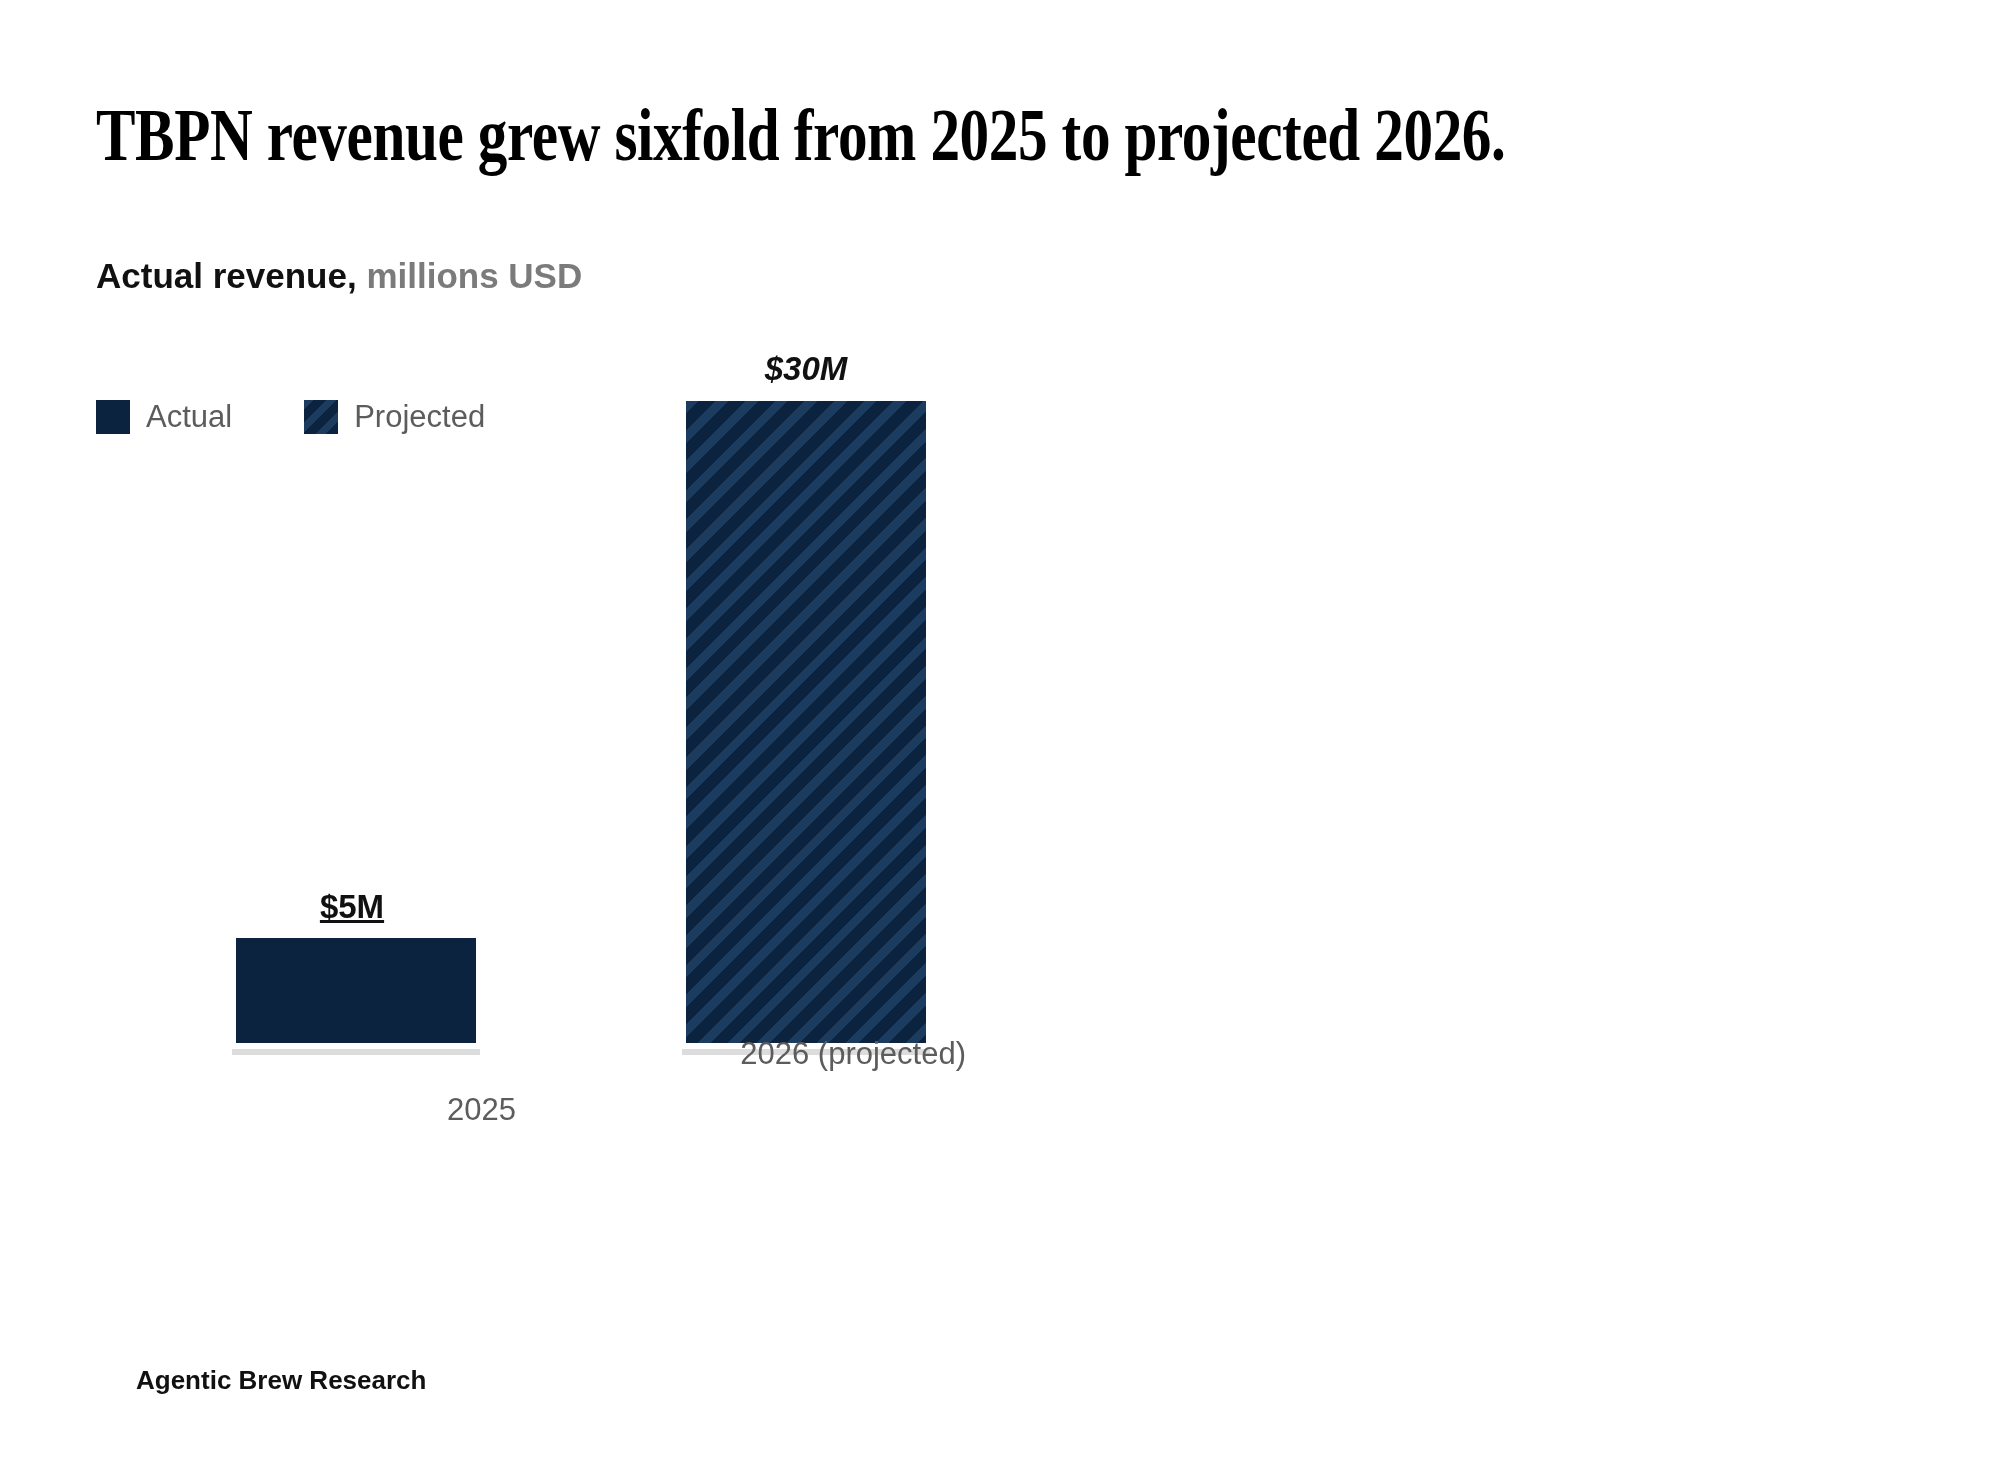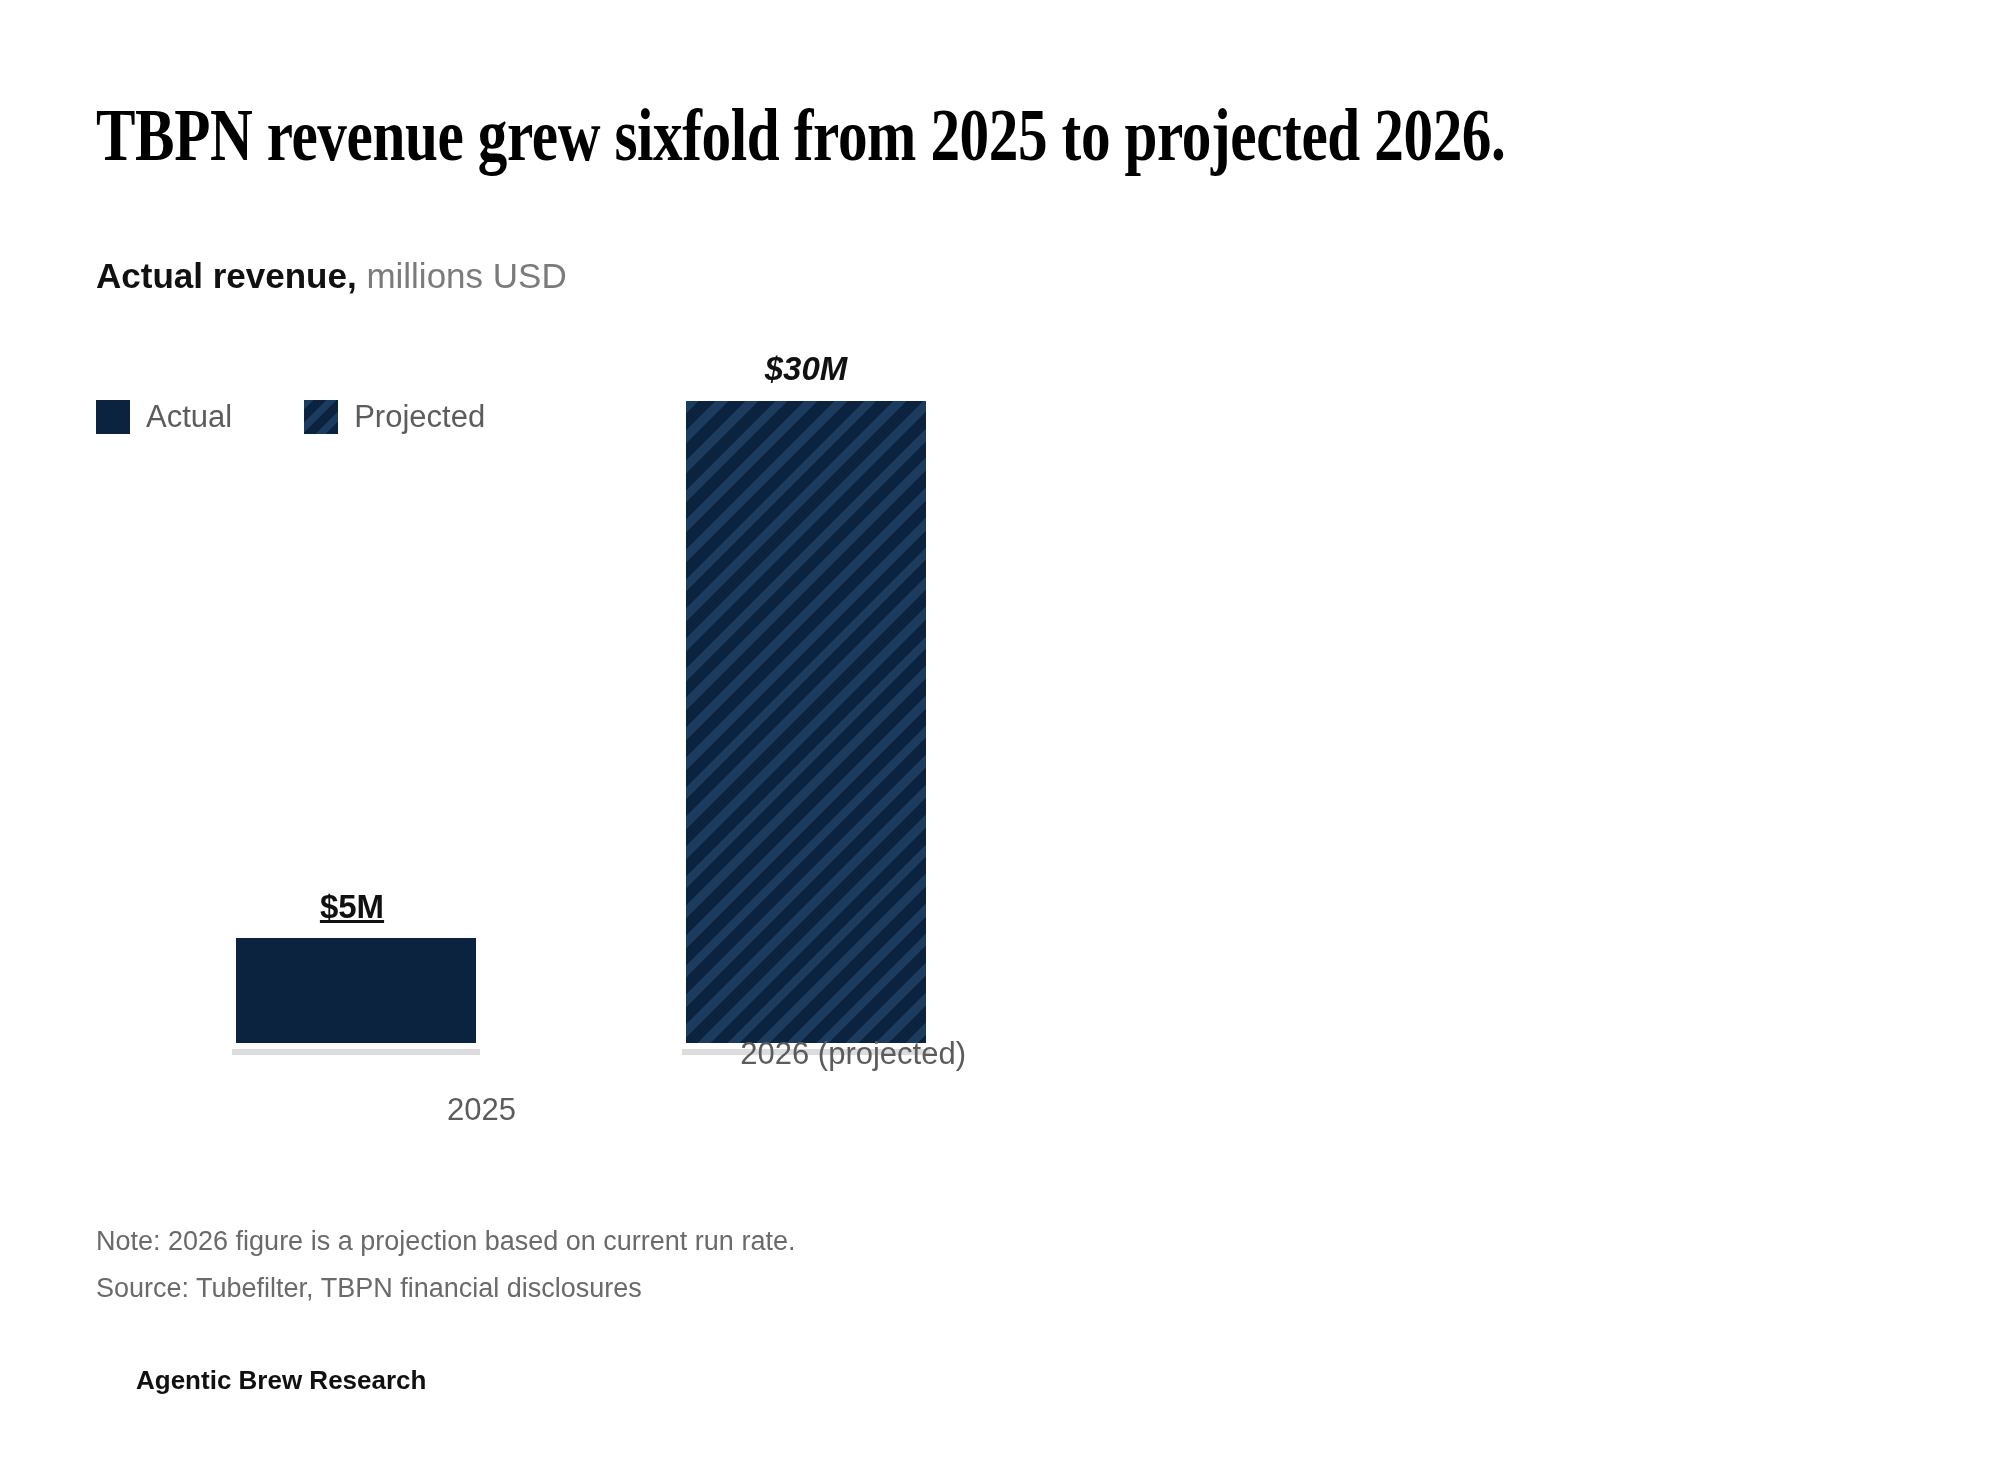--- a/index.html
+++ b/index.html
@@ -48,21 +48,21 @@
     top: 255px;
     font-size: 35px;
     line-height: 42px;
     white-space: nowrap;
   }
   .subtitle .strong {
     font-weight: bold;
     color: #111111;
   }
   .subtitle .muted {
-    font-weight: normal;
+    font-weight: bold;
     color: #7b7b7b;
   }
 
   
   .legend {
     position: absolute;
     left: 96px;
     top: 400px;
     display: flex;
     gap: 72px;
@@ -197,20 +197,16 @@
     <div class="baseline-tick" style="left:232px; top:1049px; width:248px;"></div>
     <div class="cat-label" style="left:196px; top:1092px; width:320px;">2025</div>
 
     <div class="bar-value" style="left:686px; top:350px; width:240px;font-style:italic;">$30M</div>
     <div class="bar projected" style="left:686px; top:401px; width:240px; height:642px;"></div>
     <div class="baseline-tick" style="left:682px; top:1049px; width:248px;"></div>
     <div class="cat-label" style="left:646px; top:1036px; width:320px;">2026 (projected)</div>
 
   </div>
 
-  <div class="footnotes">
-    <div class="footnote-line">Note: 2026 figure is a projection based on current run rate.</div>
-    <div class="footnote-line">Source: Tubefilter, TBPN financial disclosures</div>
-  </div>
 
   <div class="credit">Agentic Brew Research</div>
 
 </div>
 
 </body></html>

